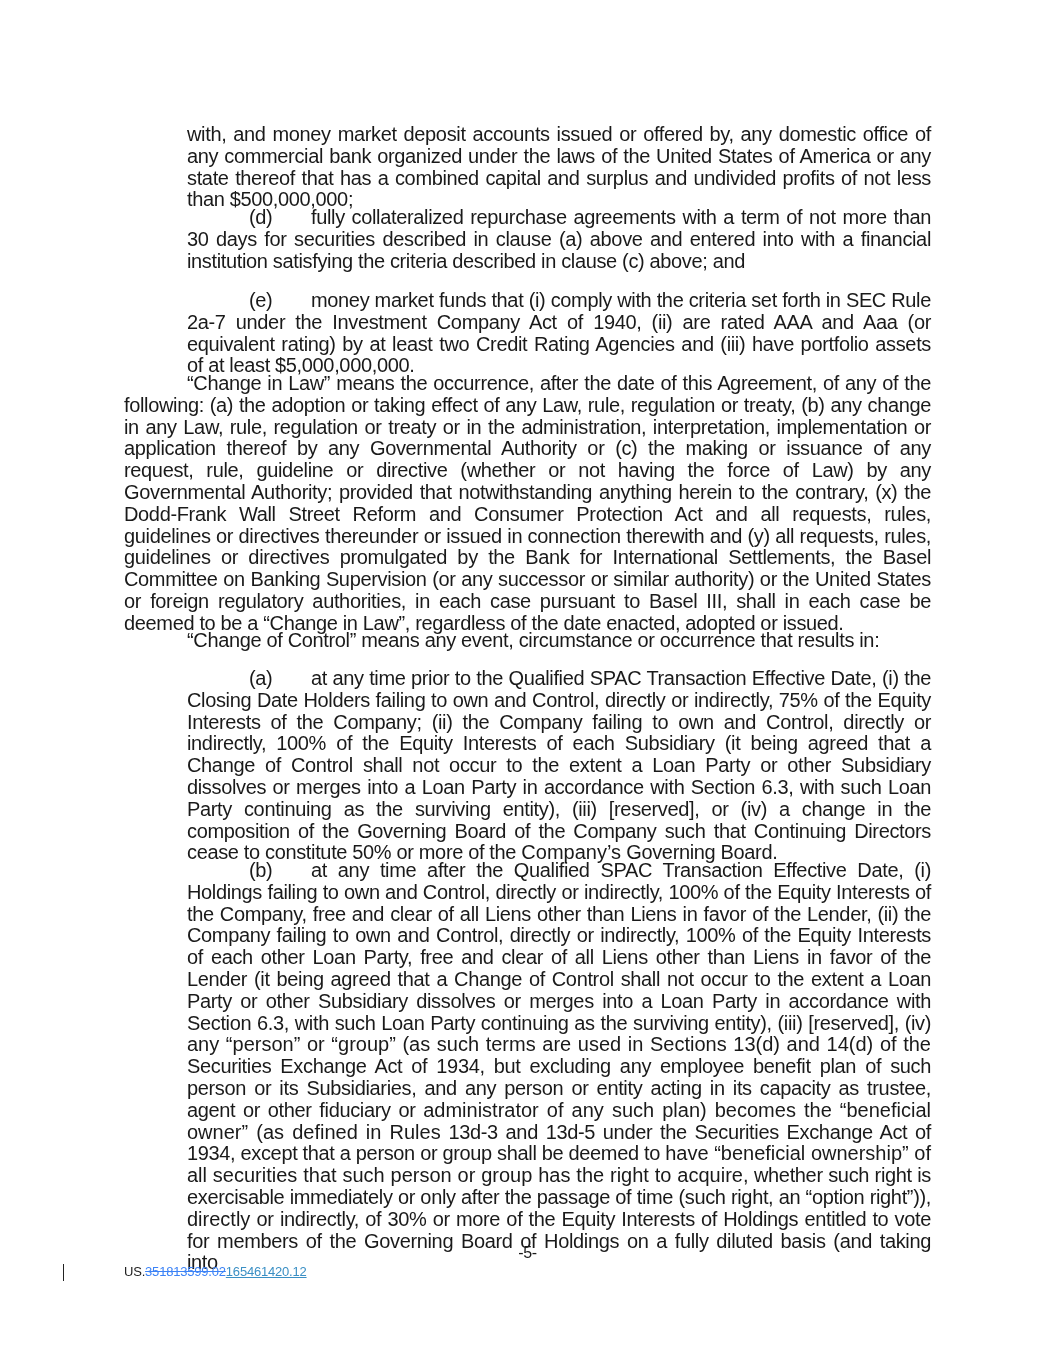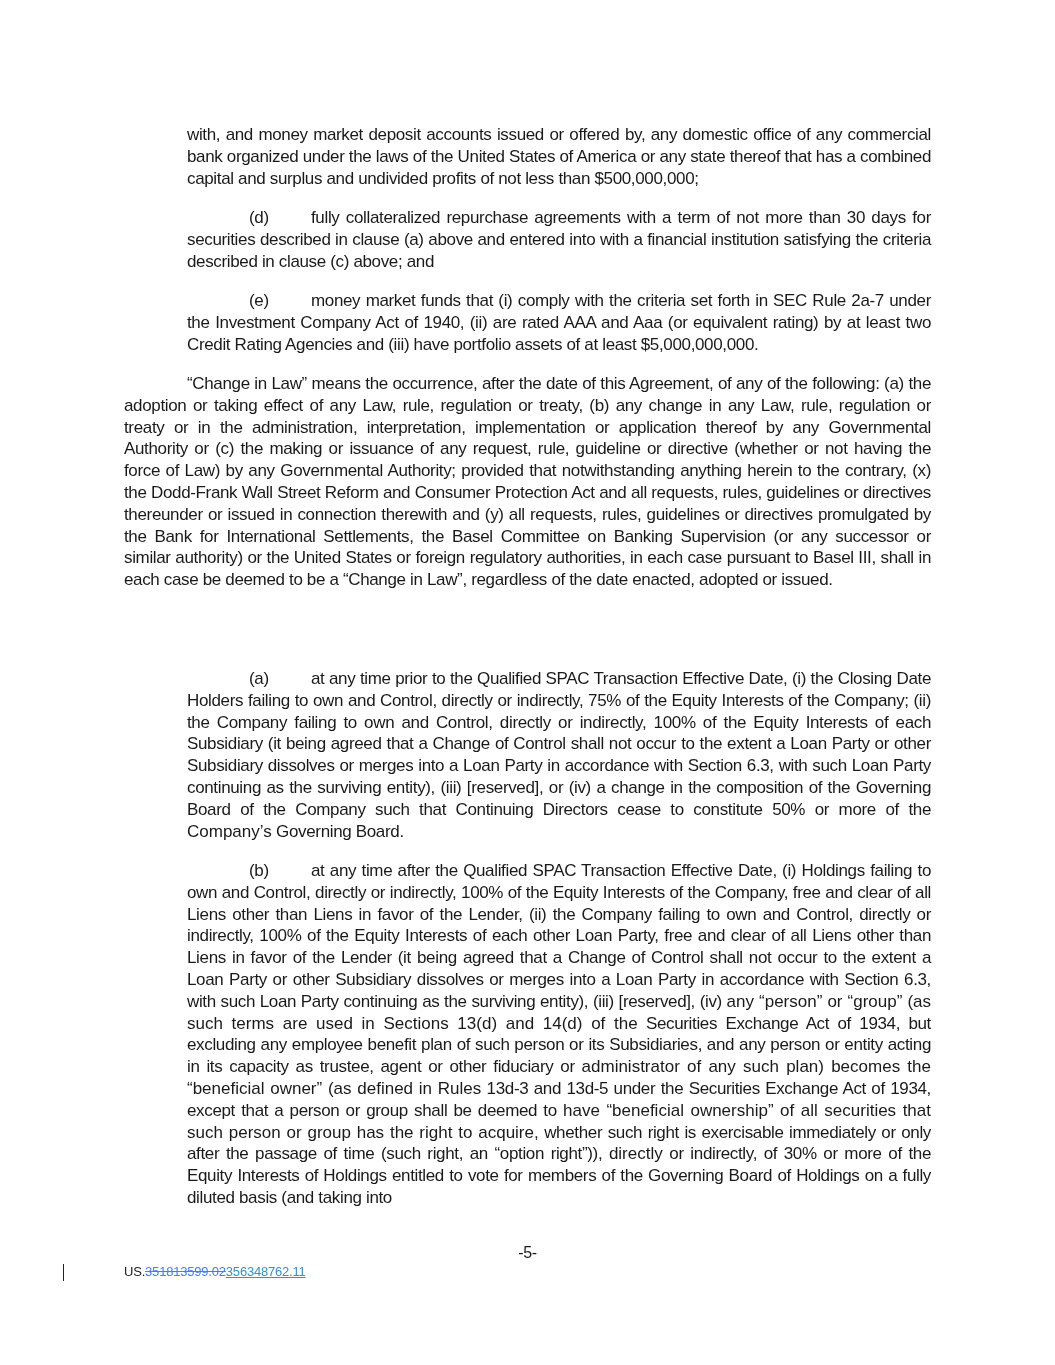--- a/index.html
+++ b/index.html
@@ -17,21 +17,21 @@
     }
     .page {
       position: absolute;
       left: 0;
       top: 0;
       width: 1055px;
       height: 1365px;
     }
     .para {
       position: absolute;
-      font-size: 17px;
+      font-size: 20px;
       line-height: 21.8px;
       text-align: justify;
       text-align-last: left;
       letter-spacing: -0.35px;
       word-spacing: 0px;
       transform-origin: left top;
     }
     .indent-block { left: 187px; width: 744px; }
     .full-block { left: 124px; width: 807px; }
     .clause-label {
@@ -80,24 +80,25 @@
 <div class="page">
 
   <p class="para indent-block" style="top:124px; margin:0;">with, and money market deposit accounts issued or offered by, any domestic office of any commercial bank organized under the laws of the United States of America or any state thereof that has a combined capital and surplus and undivided profits of not less than $500,000,000;</p>
 
   <p class="para indent-block" style="top:207px; margin:0;"><span class="first-indent-span" style="display:inline-block; width:62px;"></span><span class="clause-label">(d)</span><span>fully collateralized repurchase agreements with a term of not more than 30 days for securities described in clause (a) above and entered into with a financial institution satisfying the criteria described in clause (c) above; and</span></p>
 
   <p class="para indent-block" style="top:290px; margin:0;"><span style="display:inline-block; width:62px;"></span><span class="clause-label">(e)</span><span>money market funds that (i) comply with the criteria set forth in SEC Rule 2a-7 under the Investment Company Act of 1940, (ii) are rated AAA and Aaa (or equivalent rating) by at least two Credit Rating Agencies and (iii) have portfolio assets of at least $5,000,000,000.</span></p>
 
   <p class="para full-block" style="top:373px; margin:0;"><span style="display:inline-block; width:63px;"></span><span>“</span><span class="u">Change in Law</span><span>”</span><span> means the occurrence, after the date of this Agreement, of any of the following: (a) the adoption or taking effect of any Law, rule, regulation or treaty, (b) any change in any Law, rule, regulation or treaty or in the administration, interpretation, implementation or application thereof by any Governmental Authority or (c) the making or issuance of any request, rule, guideline or directive (whether or not having the force of Law) by any Governmental Authority; </span><span class="u">provided</span><span> that notwithstanding anything herein to the contrary, (x) the Dodd-Frank Wall Street Reform and Consumer Protection Act and all requests, rules, guidelines or directives thereunder or issued in connection therewith and (y) all requests, rules, guidelines or directives promulgated by the Bank for International Settlements, the Basel Committee on Banking Supervision (or any successor or similar authority) or the United States or foreign regulatory authorities, in each case pursuant to Basel III, shall in each case be deemed to be a “Change in Law”, regardless of the date enacted, adopted or issued.</span></p>
 
+  <p class="para full-block" style="top:630px; margin:0;"><span style="display:inline-block; width:63px;"></span><span>“</span><span class="u">Change of Control</span><span>”</span><span> means any event, circumstance or occurrence that results in:</span></p>
 
   <p class="para indent-block" style="top:668px; margin:0;"><span style="display:inline-block; width:62px;"></span><span class="clause-label">(a)</span><span>at any time prior to the Qualified SPAC Transaction Effective Date, (i) the Closing Date Holders failing to own and Control, directly or indirectly, 75% of the Equity Interests of the Company; (ii) the Company failing to own and Control, directly or indirectly, 100% of the Equity Interests of each Subsidiary (it being agreed that a Change of Control shall not occur to the extent a Loan Party or other Subsidiary dissolves or merges into a Loan Party in accordance with Section 6.3, with such Loan Party continuing as the surviving entity), (iii) [reserved], or (iv) a change in the composition of the Governing Board of the Company such that Continuing Directors cease to constitute 50% or more of the </span><span class="serif">Company’s</span><span> Governing Board.</span></p>
 
   <p class="para indent-block" style="top:860px; margin:0;"><span style="display:inline-block; width:62px;"></span><span class="clause-label">(b)</span><span>at any time after the Qualified SPAC Transaction Effective Date, (i) Holdings failing to own and Control, directly or indirectly, 100% of the Equity Interests of the Company, free and clear of all Liens other than Liens in favor of the Lender, (ii) the Company failing to own and Control, directly or indirectly, 100% of the Equity Interests of each other Loan Party, free and clear of all Liens other than Liens in favor of the Lender (it being agreed that a Change of Control shall not occur to the extent a Loan Party or other Subsidiary dissolves or merges into a Loan Party in accordance with Section 6.3, with such Loan Party continuing as the surviving entity), (iii) [reserved], (iv) </span><span class="serif">any “person” or “group” (as such terms are used in Sections 13(d) and 14(d) of the</span><span> Securities Exchange Act of 1934, but excluding any employee benefit plan of such person or its Subsidiaries, and any person or entity acting in its capacity as trustee, agent or other fiduciary or </span><span class="serif">administrator of any such plan) becomes the “beneficial owner” (as defined in Rules</span><span> 13d-3 and 13d-5 under the Securities Exchange Act of 1934, except that a person or group shall be deemed to </span><span class="serif">have “beneficial ownership” of all securities that such person or group has the right to acquire,</span><span> whether such right is exercisable immediately or only after the passage of time (such right, an </span><span>“</span><span class="u">option right</span><span>”)), </span><span class="serif">directly</span><span> or indirectly, of 30% or more of the Equity Interests of Holdings entitled to vote for members of the Governing Board of Holdings on a fully diluted basis (and taking into</span></p>
 
   <div class="page-number">-5-</div>
 
   <div class="change-bar"></div>
 
-  <div class="doc-id"><span>US.</span><span class="deleted">351813599.02</span><span class="inserted">356348762.11</span></div>
+  <div class="doc-id"><span>US.</span><span class="deleted">351813599.02</span><span class="inserted">165461420.12</span></div>
 
 </div>
 
 </body></html>

